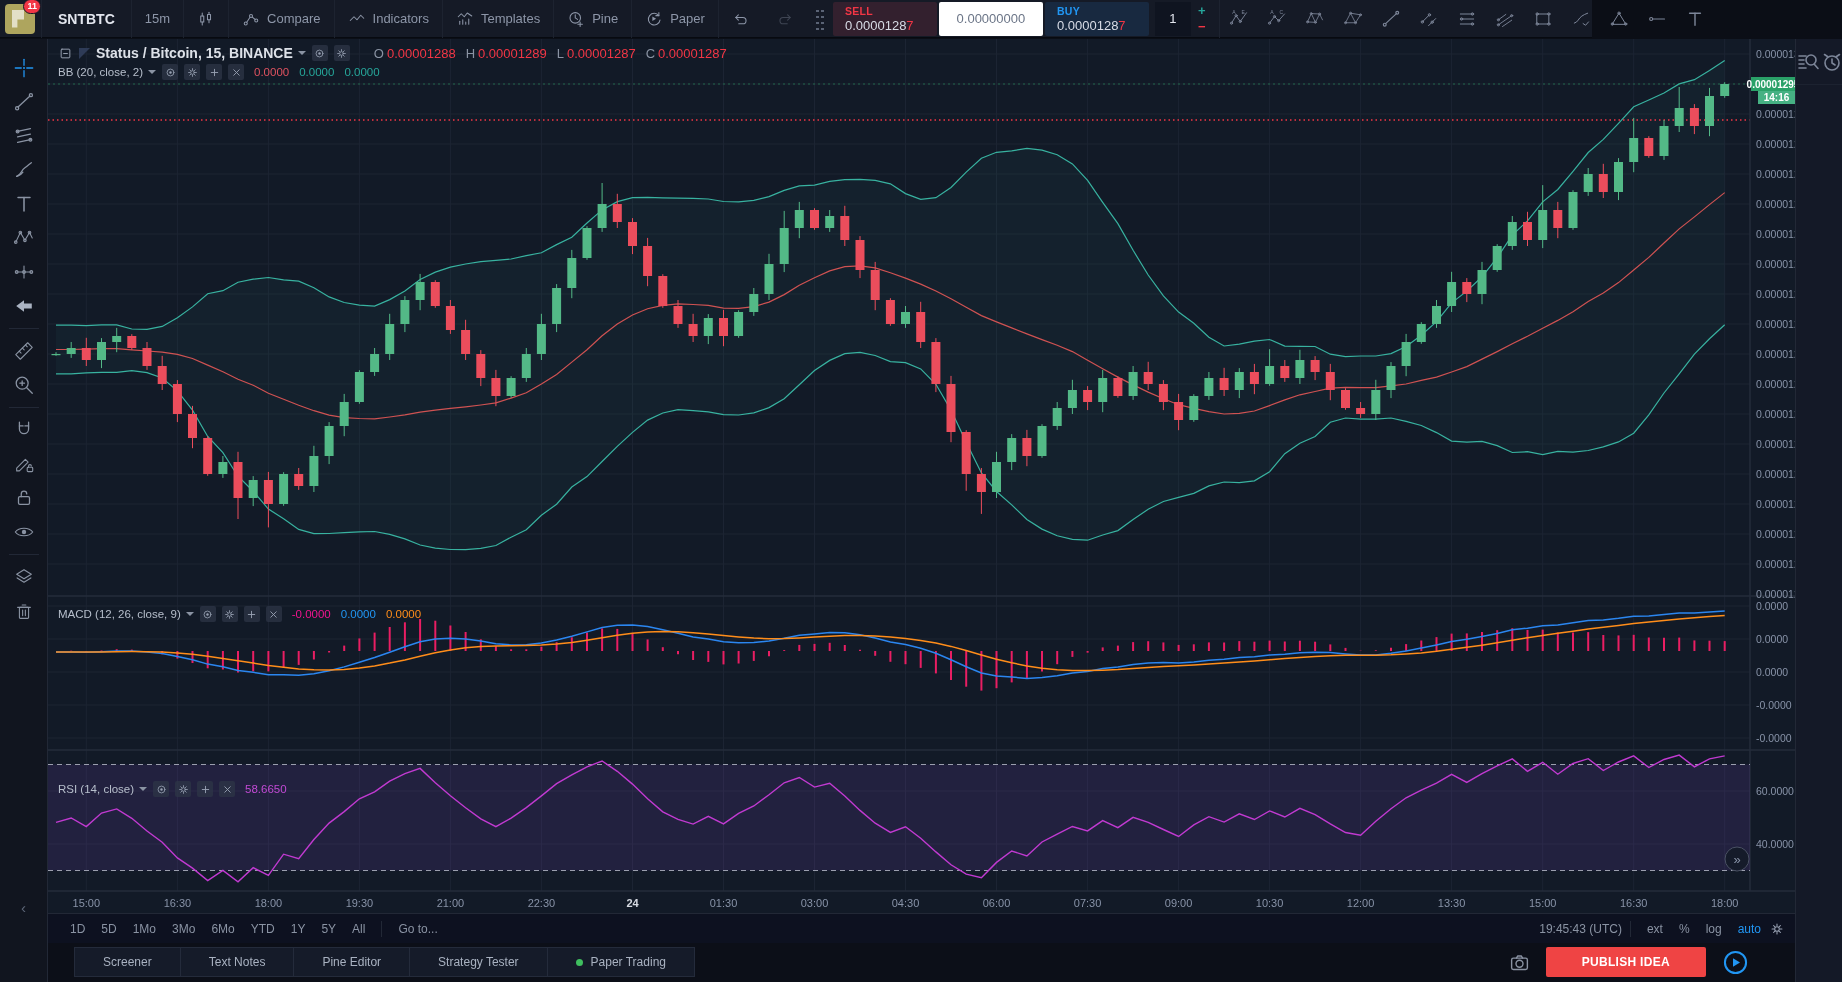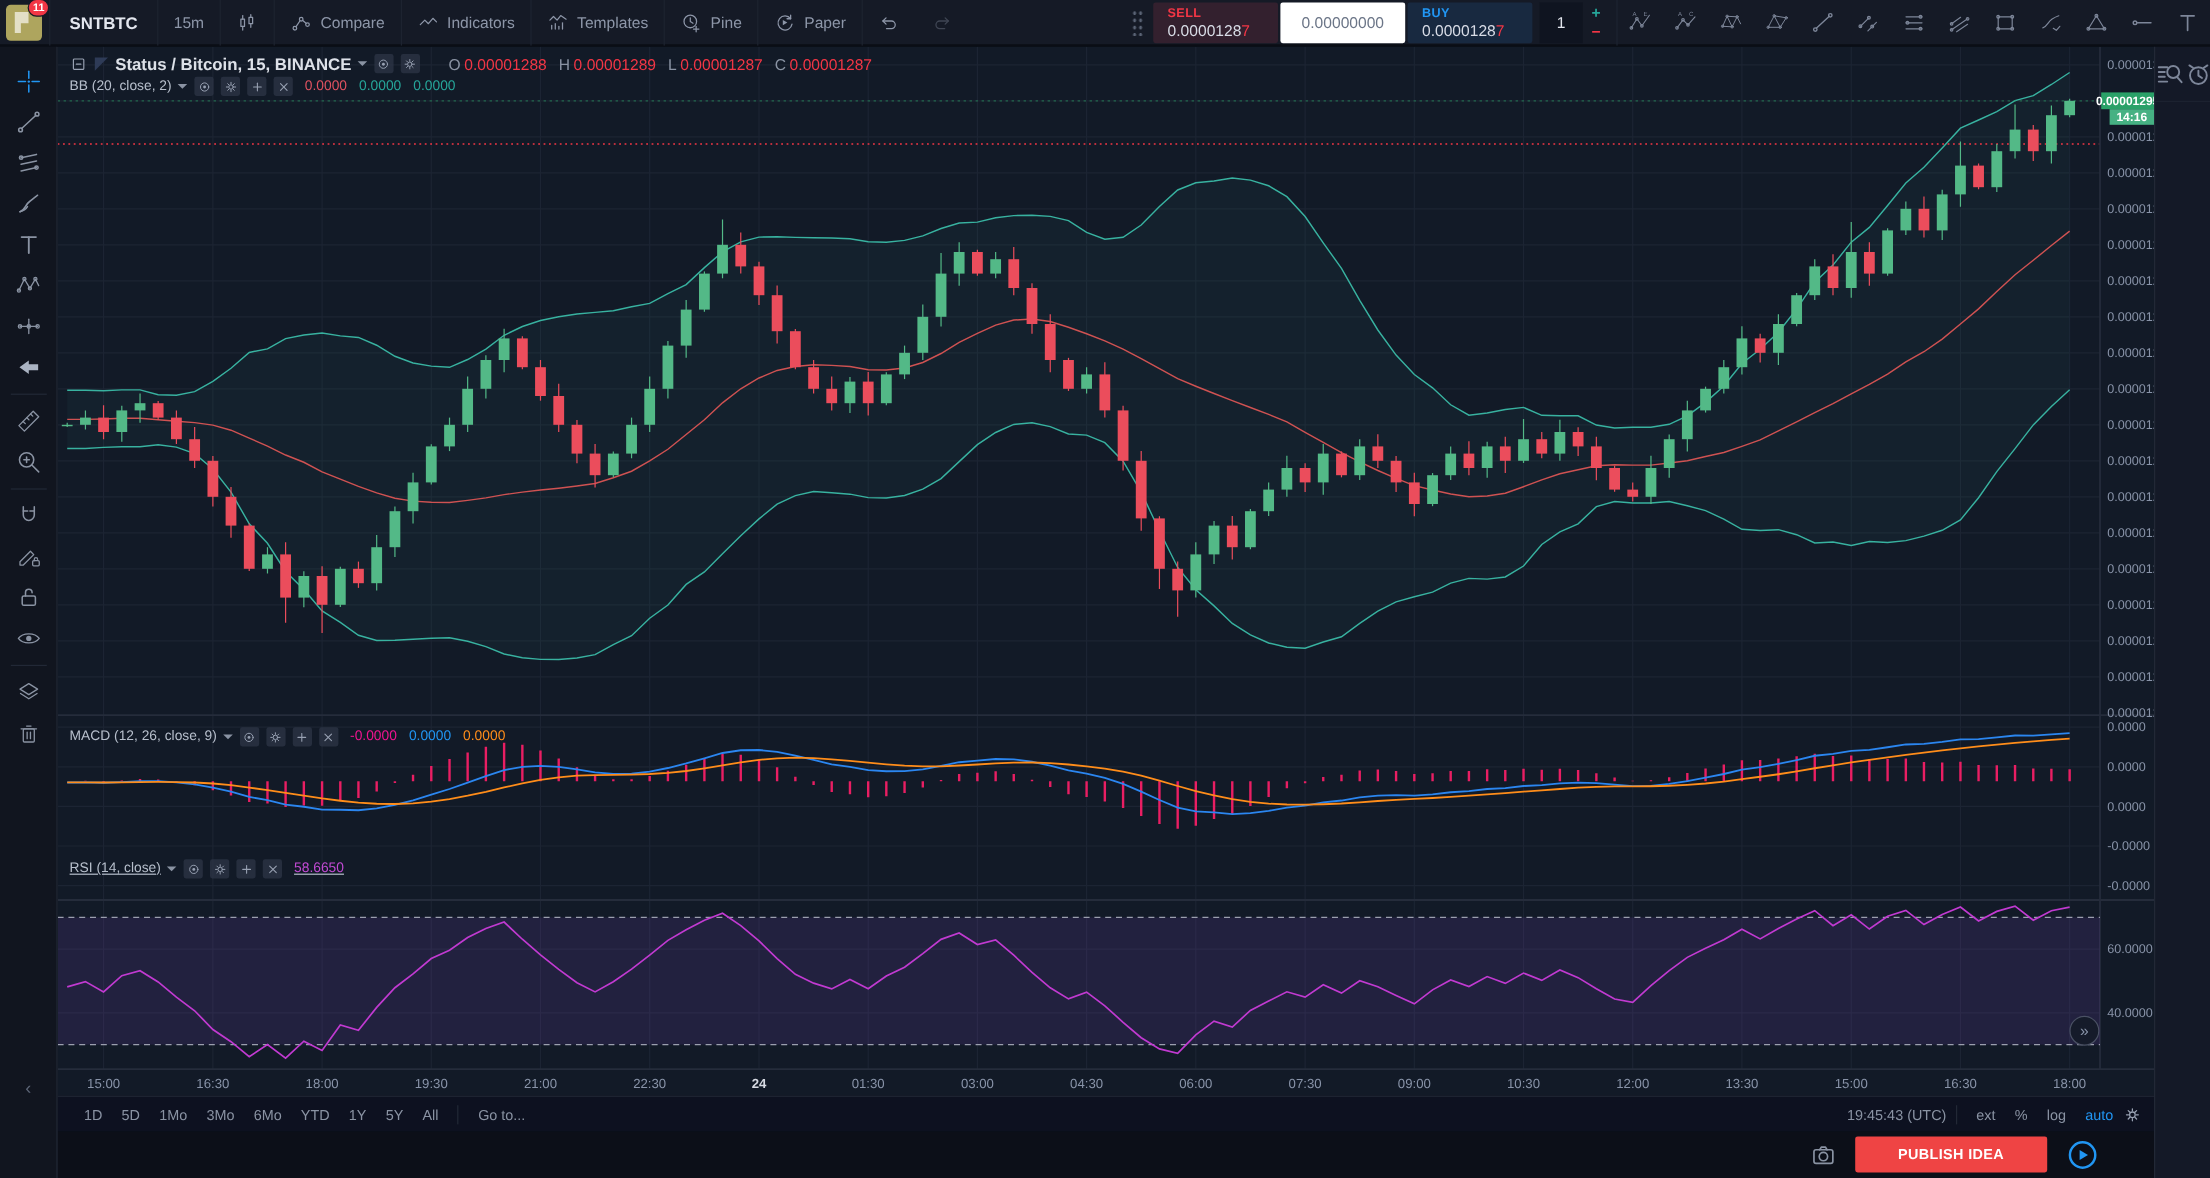--- a/index.html
+++ b/index.html
@@ -1,21 +1,21 @@
 <!DOCTYPE html>
 <html><head>
 <meta charset="utf-8">
 <style>
   * { margin:0; padding:0; box-sizing:border-box; }
   html,body { width:1842px; height:982px; overflow:hidden; background:#0b0e16;
     font-family:"Liberation Sans","DejaVu Sans",sans-serif; color:#b2b5be; }
   button { background:none; border:none; color:inherit; font:inherit; cursor:pointer; }
 
   
-  #topbar { position:absolute; left:0; top:0; width:1842px; height:38px; background:#151a26;
+  #topbar { position:absolute; left:0; top:0; width:1592px; height:38px; background:#151a26;
     border-bottom:1px solid #070a10; display:flex; justify-content:space-between; align-items:center; z-index:6; }
   .tb-left,.tb-right { display:flex; align-items:center; height:100%; }
   .logo { position:relative; width:30px; height:30px; margin:0 6px 0 5px; background:#aea55e; border-radius:4px; cursor:pointer; }
   .logo-glyph { position:absolute; left:7px; top:6px; width:12px; height:18px; background:#e9e5d2;
     clip-path:polygon(0 0,100% 0,100% 55%,45% 55%,45% 100%,0 100%); opacity:.9; }
   .logo-badge { position:absolute; right:-6px; top:-5px; min-width:15px; height:15px; border-radius:8px;
     background:#f23645; color:#fff; font-size:9px; font-weight:bold; display:flex; align-items:center;
     justify-content:center; padding:0 3px; border:1px solid #151a26; }
   .tb-btn { display:flex; align-items:center; gap:7px; height:38px; padding:0 13px; color:#8d96a8; font-size:13px; }
   .tb-btn.sym { color:#e3e6ee; font-weight:bold; font-size:14px; padding:0 16px; }
@@ -1115,21 +1115,21 @@
               <line x1="6" y1="6" x2="18" y2="18"></line>
               <line x1="18" y1="6" x2="6" y2="18"></line>
             </svg>
           </span>
         </span>
       <span class="val v-pink">-0.0000</span>
       <span class="val v-blue">0.0000</span>
       <span class="val v-orange">0.0000</span>
     </div>
 
-    <div class="legend" style="left:10px; top:677px;text-decoration:underline;">
+    <div class="legend" style="left:10px; top:742px;">
       <span class="lg-label">RSI (14, close)</span>
       <span class="caret"></span>
       <span class="lg-btn">
           <span class="mi">
             <svg viewBox="0 0 24 24" fill="none" stroke="currentColor" stroke-width="1.8" stroke-linecap="round" stroke-linejoin="round">
               <circle cx="12" cy="12" r="7.5"></circle>
               <circle cx="12" cy="12" r="2.6" fill="currentColor" stroke="none"></circle>
             </svg>
           </span>
         </span>
@@ -1189,20 +1189,38 @@
             <svg viewBox="0 0 24 24" fill="none" stroke="currentColor" stroke-width="1.8" stroke-linecap="round" stroke-linejoin="round">
               <circle cx="12" cy="12" r="4"></circle>
               <path d="M12 3.5v3M12 17.5v3M3.5 12h3M17.5 12h3M6 6l2.1 2.1M15.9 15.9L18 18M18 6l-2.1 2.1M8.1 15.9L6 18"></path>
             </svg>
           </span>
         </span>
     </div>
   </div>
 
   <div id="tabs-row">
+    <span style="display:flex;">
+        <div class="tab">
+          <span>Screener</span>
+        </div>
+        <div class="tab">
+          <span>Text Notes</span>
+        </div>
+        <div class="tab">
+          <span>Pine Editor</span>
+        </div>
+        <div class="tab">
+          <span>Strategy Tester</span>
+        </div>
+        <div class="tab">
+          <span class="tab-dot"></span>
+          <span>Paper Trading</span>
+        </div>
+      </span>
     <div class="pub-cluster">
       <span class="mi cam">
           <svg viewBox="0 0 24 24" fill="none" stroke="currentColor" stroke-width="1.6" stroke-linecap="round" stroke-linejoin="round">
             <rect x="3" y="7" width="18" height="13" rx="2"></rect>
             <circle cx="12" cy="13.5" r="4"></circle>
             <path d="M8.5 7 L10 4.5 h4 L15.5 7"></path>
           </svg>
         </span>
       <button class="pub-btn">PUBLISH IDEA</button>
       <span class="mi play-btn">

